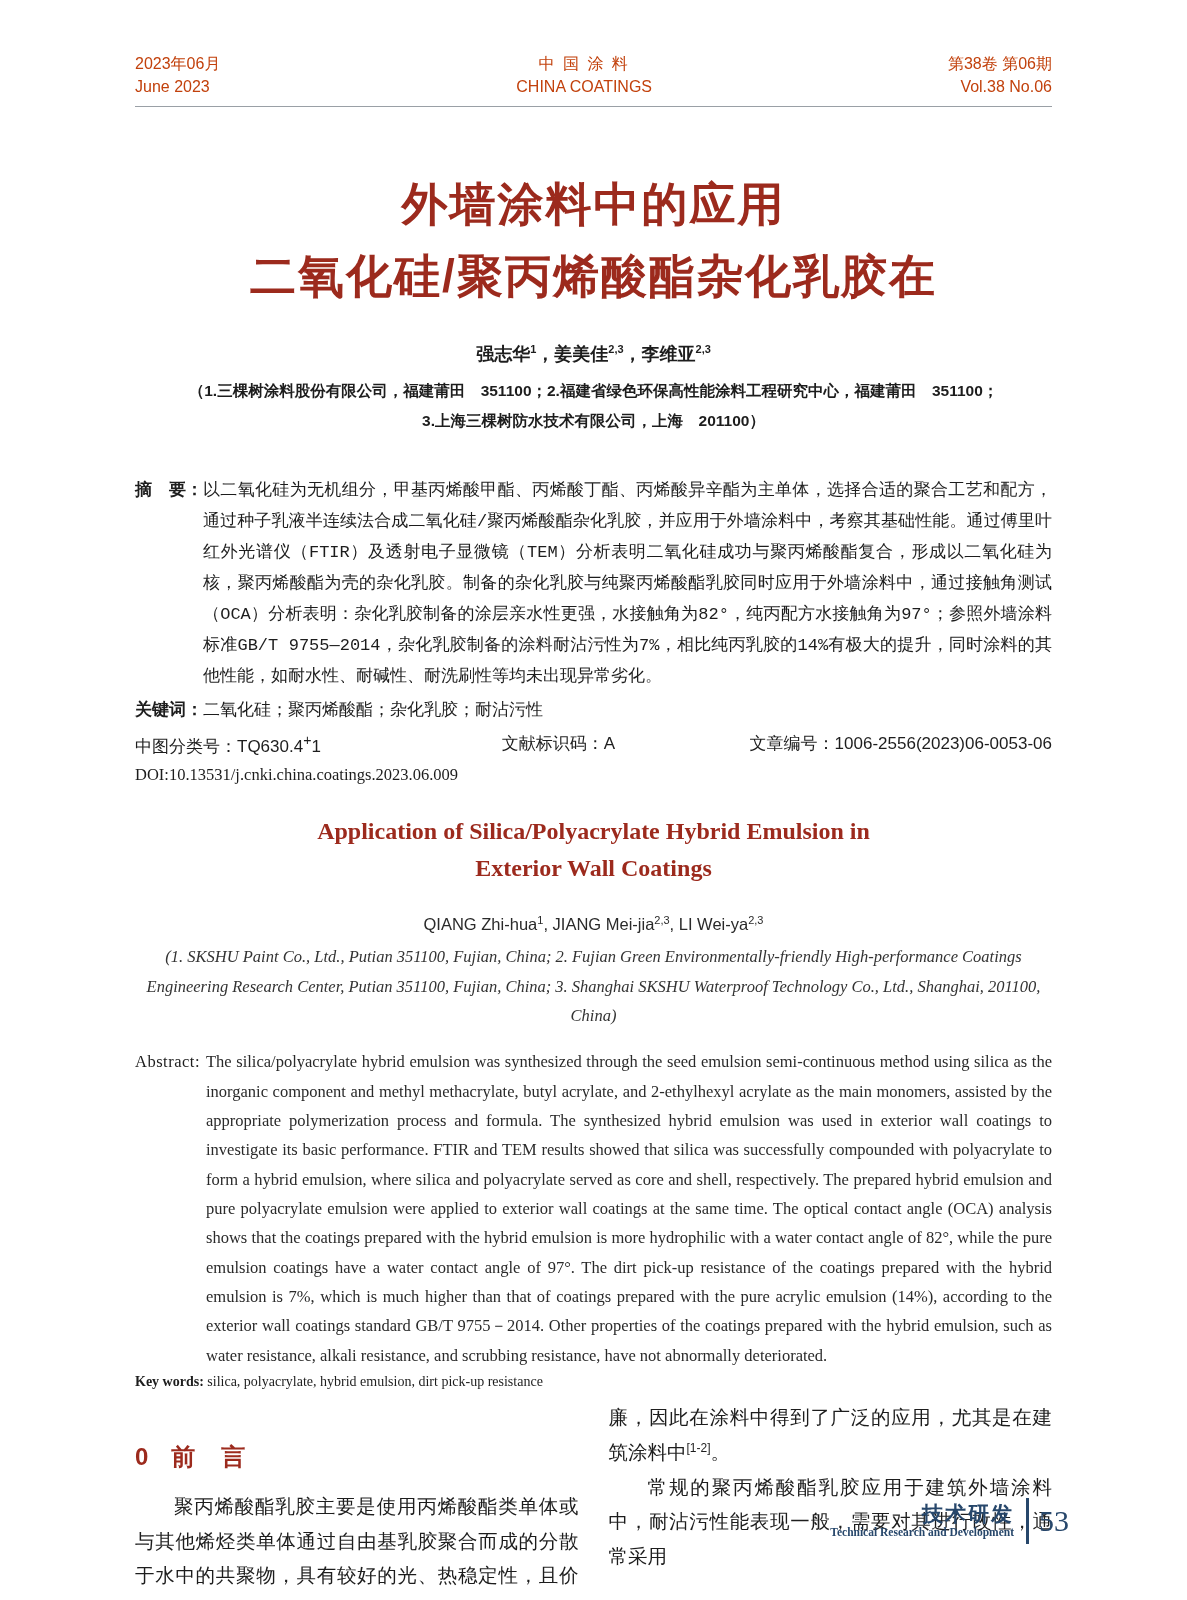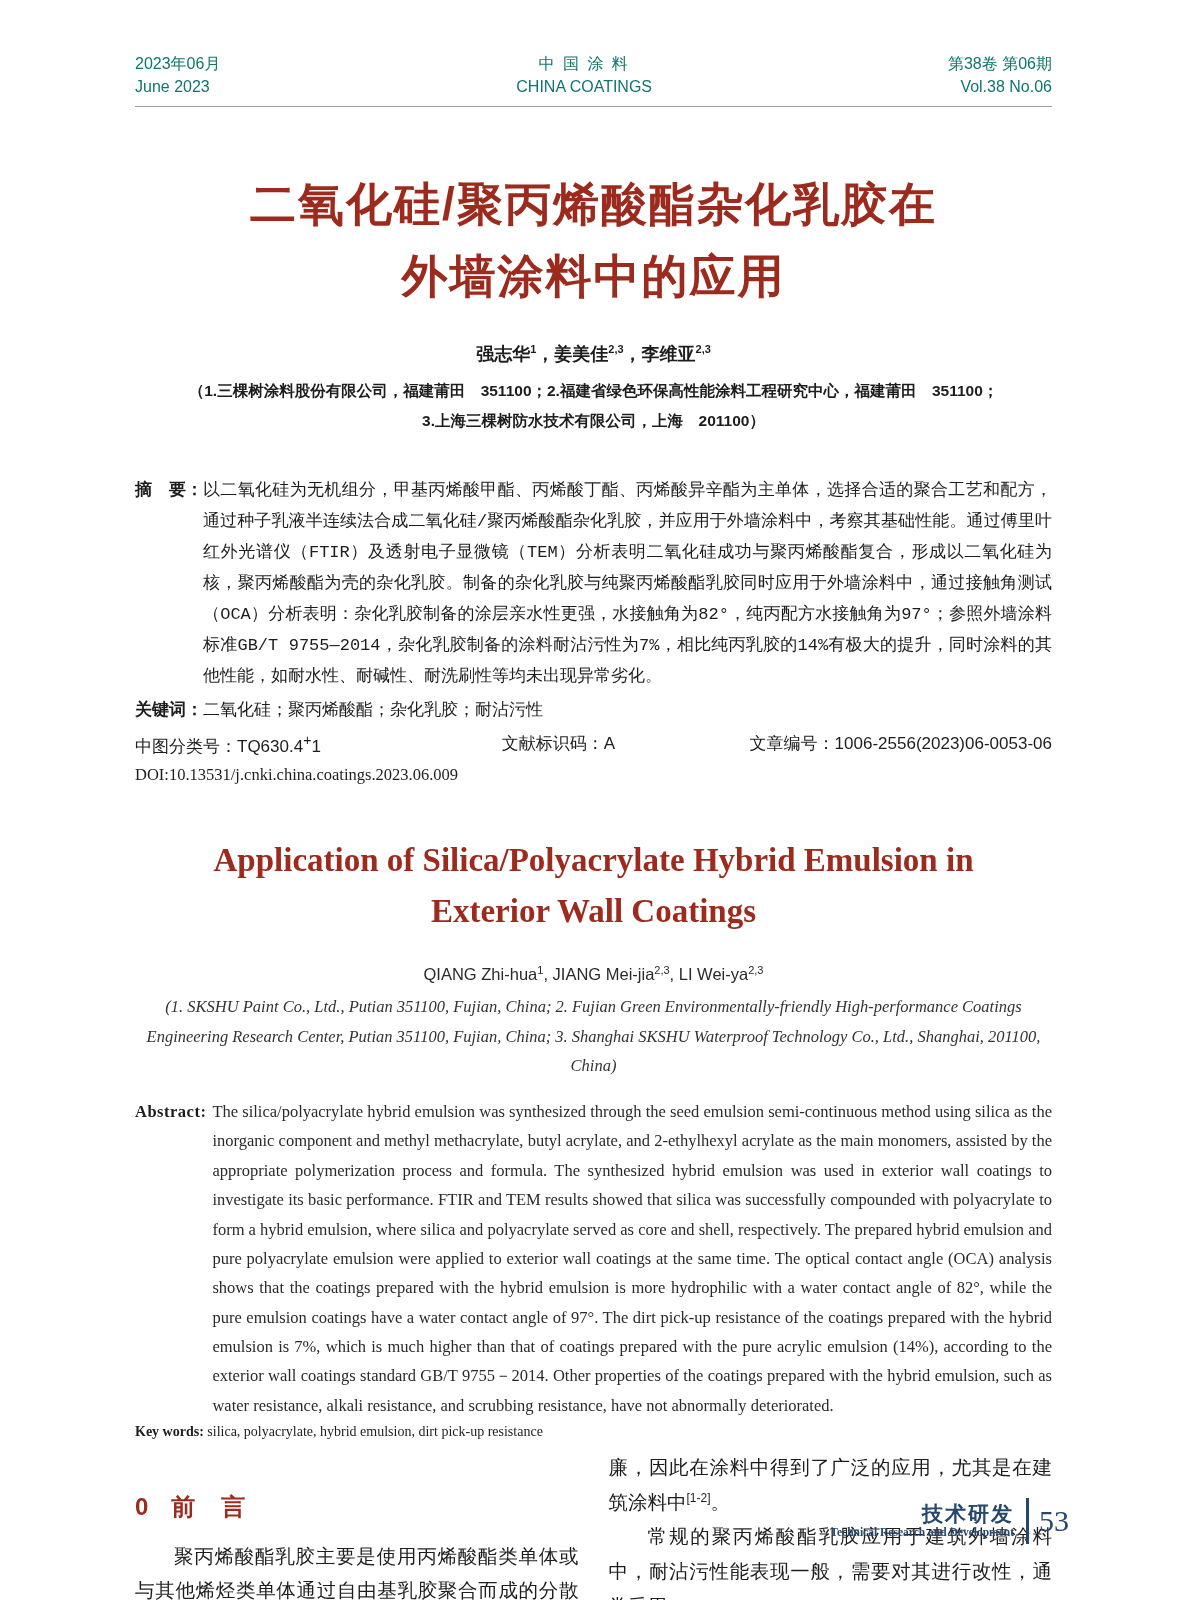--- a/index.html
+++ b/index.html
@@ -10,21 +10,21 @@
     background:#ffffff;
     overflow:hidden;
     box-sizing:border-box;
     padding:52px 135px 0 135px;
     font-family:"Liberation Sans",sans-serif;
     color:#1d1d1d;
   }
   
   .jheader{
     display:flex;justify-content:space-between;align-items:flex-end;
-    color:#0f766e;font-size:16px;line-height:1.45;
+    color:#c2410c;font-size:16px;line-height:1.45;
     border-bottom:1.5px solid #9aa0a6;padding-bottom:8px;
   }
   .jheader .blk{white-space:nowrap;}
   .jheader .c{text-align:center;letter-spacing:2px;}
   .jheader .c .en{letter-spacing:0;}
   .jheader .r{text-align:right;}
   
   .title-zh{
     margin-top:62px;text-align:center;
     color:#9c2a1d;font-weight:bold;font-size:46px;line-height:1.55;
@@ -39,33 +39,33 @@
   .abs-zh .txt{flex:1;text-align:justify;}
   .kw-zh{margin-top:2px;font-size:17px;line-height:1.8;}
   .kw-zh .lab{font-weight:600;}
   .meta-row{display:flex;margin-top:6px;font-size:17px;}
   .meta-row .m1{width:40%;}
   .meta-row .m2{width:23%;}
   .meta-row .m3{flex:1;text-align:right;}
   .doi-row{margin-top:8px;font-size:16.5px;font-family:"Liberation Serif",serif;}
   
   .title-en{
-    margin-top:50px;text-align:center;color:#9c2a1d;
+    margin-top:28px;text-align:center;color:#9c2a1d;
     font-family:"Liberation Serif",serif;font-weight:bold;
-    font-size:33px;line-height:1.55;
+    font-size:24px;line-height:1.55;
   }
   .authors-en{margin-top:26px;text-align:center;font-size:16.5px;color:#2a2a2a;}
   .affil-en{
     margin-top:8px;text-align:center;
     font-family:"Liberation Serif",serif;font-style:italic;
     font-size:16.5px;line-height:1.8;color:#333;
   }
   
   .abs-en{display:flex;margin-top:16px;font-family:"Liberation Serif",serif;font-size:16.5px;line-height:1.78;}
-  .abs-en .lab{white-space:nowrap;font-weight:bold;letter-spacing:.5px;}
+  .abs-en .lab{white-space:nowrap;font-weight:normal;letter-spacing:.5px;}
   .abs-en .txt{flex:1;text-align:justify;margin-left:6px;color:#2a2a2a;}
   .kw-en{margin-top:4px;font-family:"Liberation Serif",serif;font-size:14px;}
   .kw-en .lab{font-weight:bold;}
   
   .section-head{
     margin-top:36px;color:#9c2a1d;font-weight:bold;font-size:24px;letter-spacing:1px;
   }
   .section-head .num{margin-right:22px;}
   .cols{display:flex;gap:30px;margin-top:10px;}
   .col{flex:1;font-size:19.5px;line-height:1.78;text-align:justify;}
@@ -97,22 +97,22 @@
       <div>中 国 涂 料</div>
       <div class="en">CHINA COATINGS</div>
     </div>
     <div class="blk r">
       <div>第38卷 第06期</div>
       <div class="en">Vol.38  No.06</div>
     </div>
   </div>
 
   <div class="title-zh">
+    <div>外墙涂料中的应用</div>
     <div>二氧化硅/聚丙烯酸酯杂化乳胶在</div>
-    <div>外墙涂料中的应用</div>
   </div>
 
   <div class="authors-zh">
     <span><span>强志华</span><sup>1</sup></span><span><span>，姜美佳</span><sup>2,3</sup></span><span><span>，李维亚</span><sup>2,3</sup></span>
   </div>
 
   <div class="affil-zh">
     <div>（1.三棵树涂料股份有限公司，福建莆田　351100；2.福建省绿色环保高性能涂料工程研究中心，福建莆田　351100；</div>
     <div>3.上海三棵树防水技术有限公司，上海　201100）</div>
   </div>

